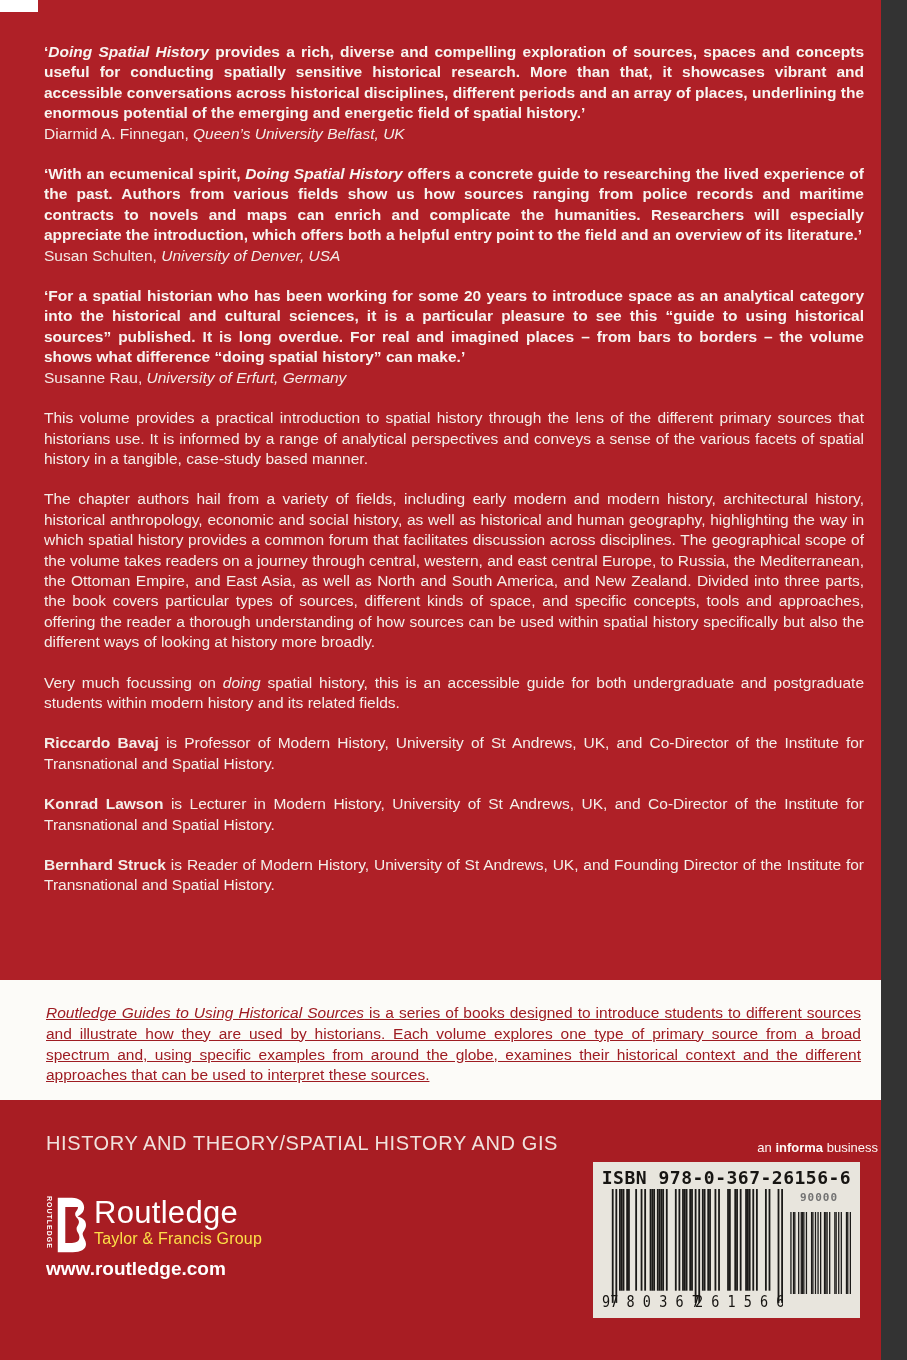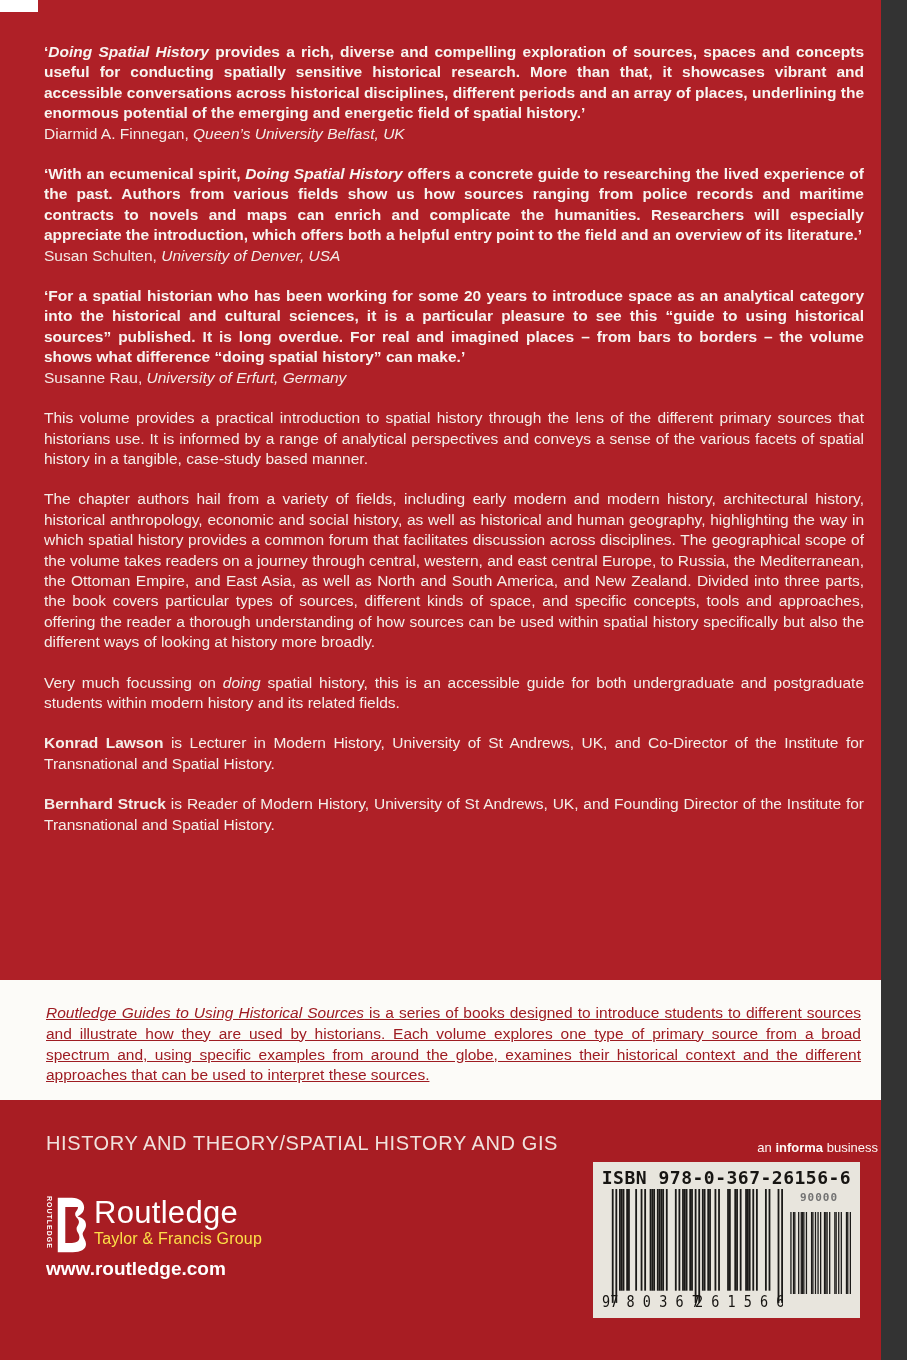--- a/index.html
+++ b/index.html
@@ -106,20 +106,21 @@
 
     <section class="block">
       <p class="qt"><span class="seg-b">‘For a spatial historian who has been working for some 20 years to introduce space as an analytical category into the historical and cultural sciences, it is a particular pleasure to see this “guide to using historical sources” published. It is long overdue. For real and imagined places – from bars to borders – the volume shows what difference “doing spatial history” can make.’</span></p>
       <p class="attr"><span class="seg-r">Susanne Rau, </span><span class="seg-i">University of Erfurt, Germany</span></p>
     </section>
 
     <p class="para"><span class="seg-r">This volume provides a practical introduction to spatial history through the lens of the different primary sources that historians use. It is informed by a range of analytical perspectives and conveys a sense of the various facets of spatial history in a tangible, case-study based manner.</span></p>
     <p class="para"><span class="seg-r">The chapter authors hail from a variety of fields, including early modern and modern history, architectural history, historical anthropology, economic and social history, as well as historical and human geography, highlighting the way in which spatial history provides a common forum that facilitates discussion across disciplines. The geographical scope of the volume takes readers on a journey through central, western, and east central Europe, to Russia, the Mediterranean, the Ottoman Empire, and East Asia, as well as North and South America, and New Zealand. Divided into three parts, the book covers particular types of sources, different kinds of space, and specific concepts, tools and approaches, offering the reader a thorough understanding of how sources can be used within spatial history specifically but also the different ways of looking at history more broadly.</span></p>
     <p class="para"><span class="seg-r">Very much focussing on </span><span class="seg-i">doing</span><span class="seg-r"> spatial history, this is an accessible guide for both undergraduate and postgraduate students within modern history and its related fields.</span></p>
 
+    <p class="para"><span class="seg-b">Riccardo Bavaj</span><span class="seg-r"> is Professor of Modern History, University of St Andrews, UK, and Co-Director of the Institute for Transnational and Spatial History.</span></p>
     <p class="para"><span class="seg-b">Konrad Lawson</span><span class="seg-r"> is Lecturer in Modern History, University of St Andrews, UK, and Co-Director of the Institute for Transnational and Spatial History.</span></p>
     <p class="para"><span class="seg-b">Bernhard Struck</span><span class="seg-r"> is Reader of Modern History, University of St Andrews, UK, and Founding Director of the Institute for Transnational and Spatial History.</span></p>
   </div>
 
   <div class="series-band">
     <p><span class="seg-i">Routledge Guides to Using Historical Sources</span><span class="seg-r"> is a series of books designed to introduce students to different sources and illustrate how they are used by historians. Each volume explores one type of primary source from a broad spectrum and, using specific examples from around the globe, examines their historical context and the different approaches that can be used to interpret these sources.</span></p>
   </div>
 
   <div class="footer-band">
 

